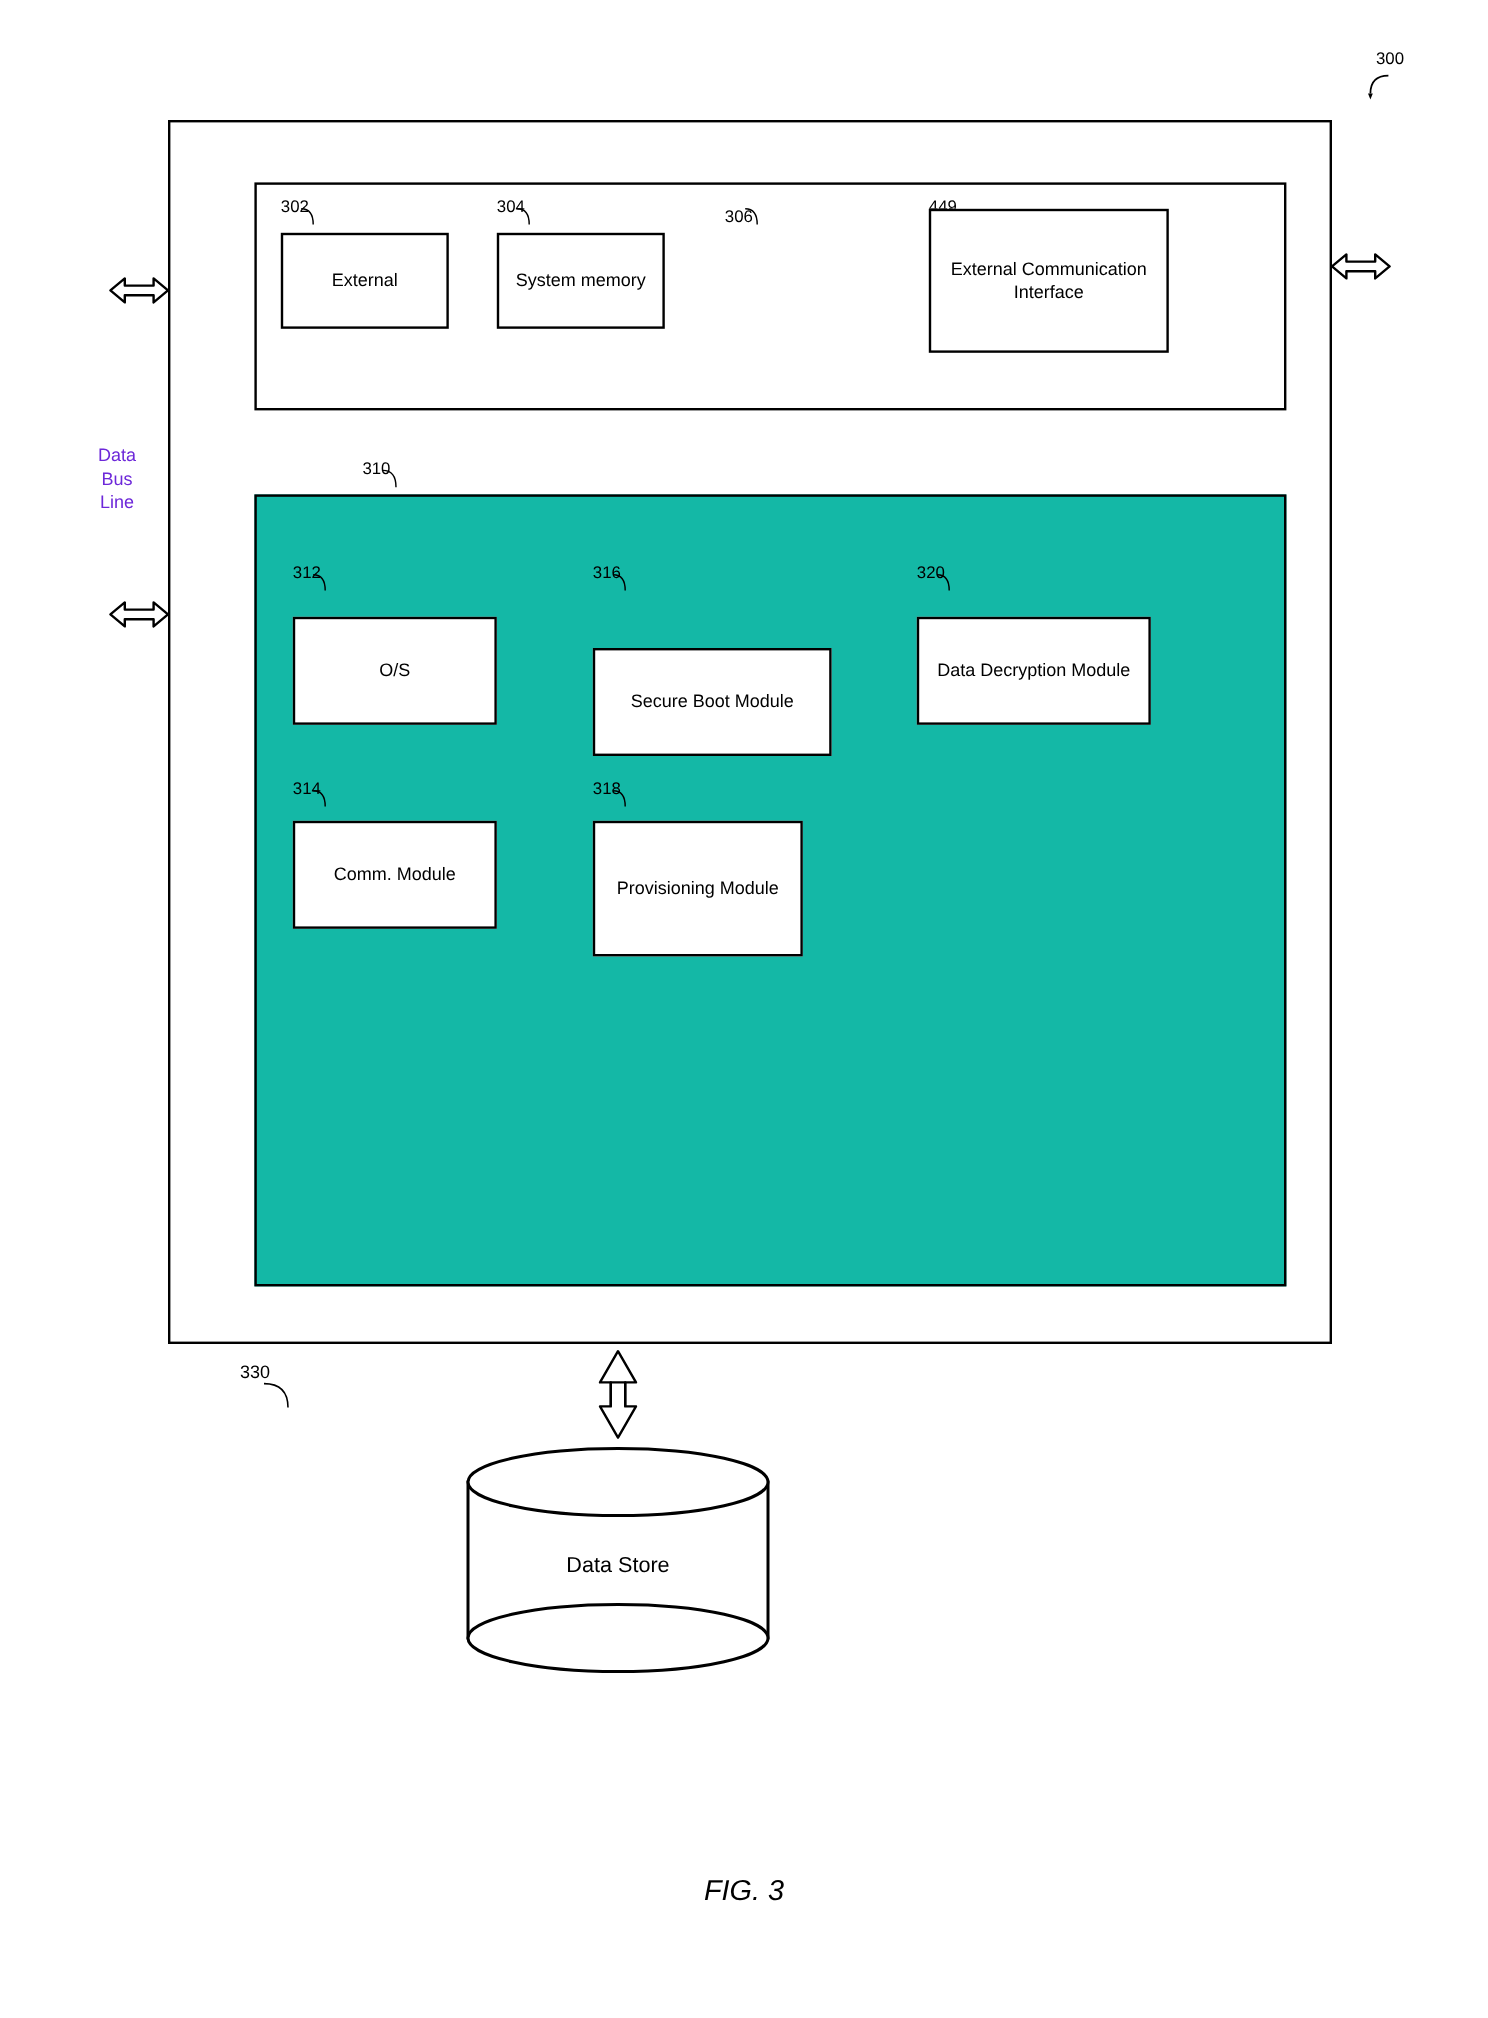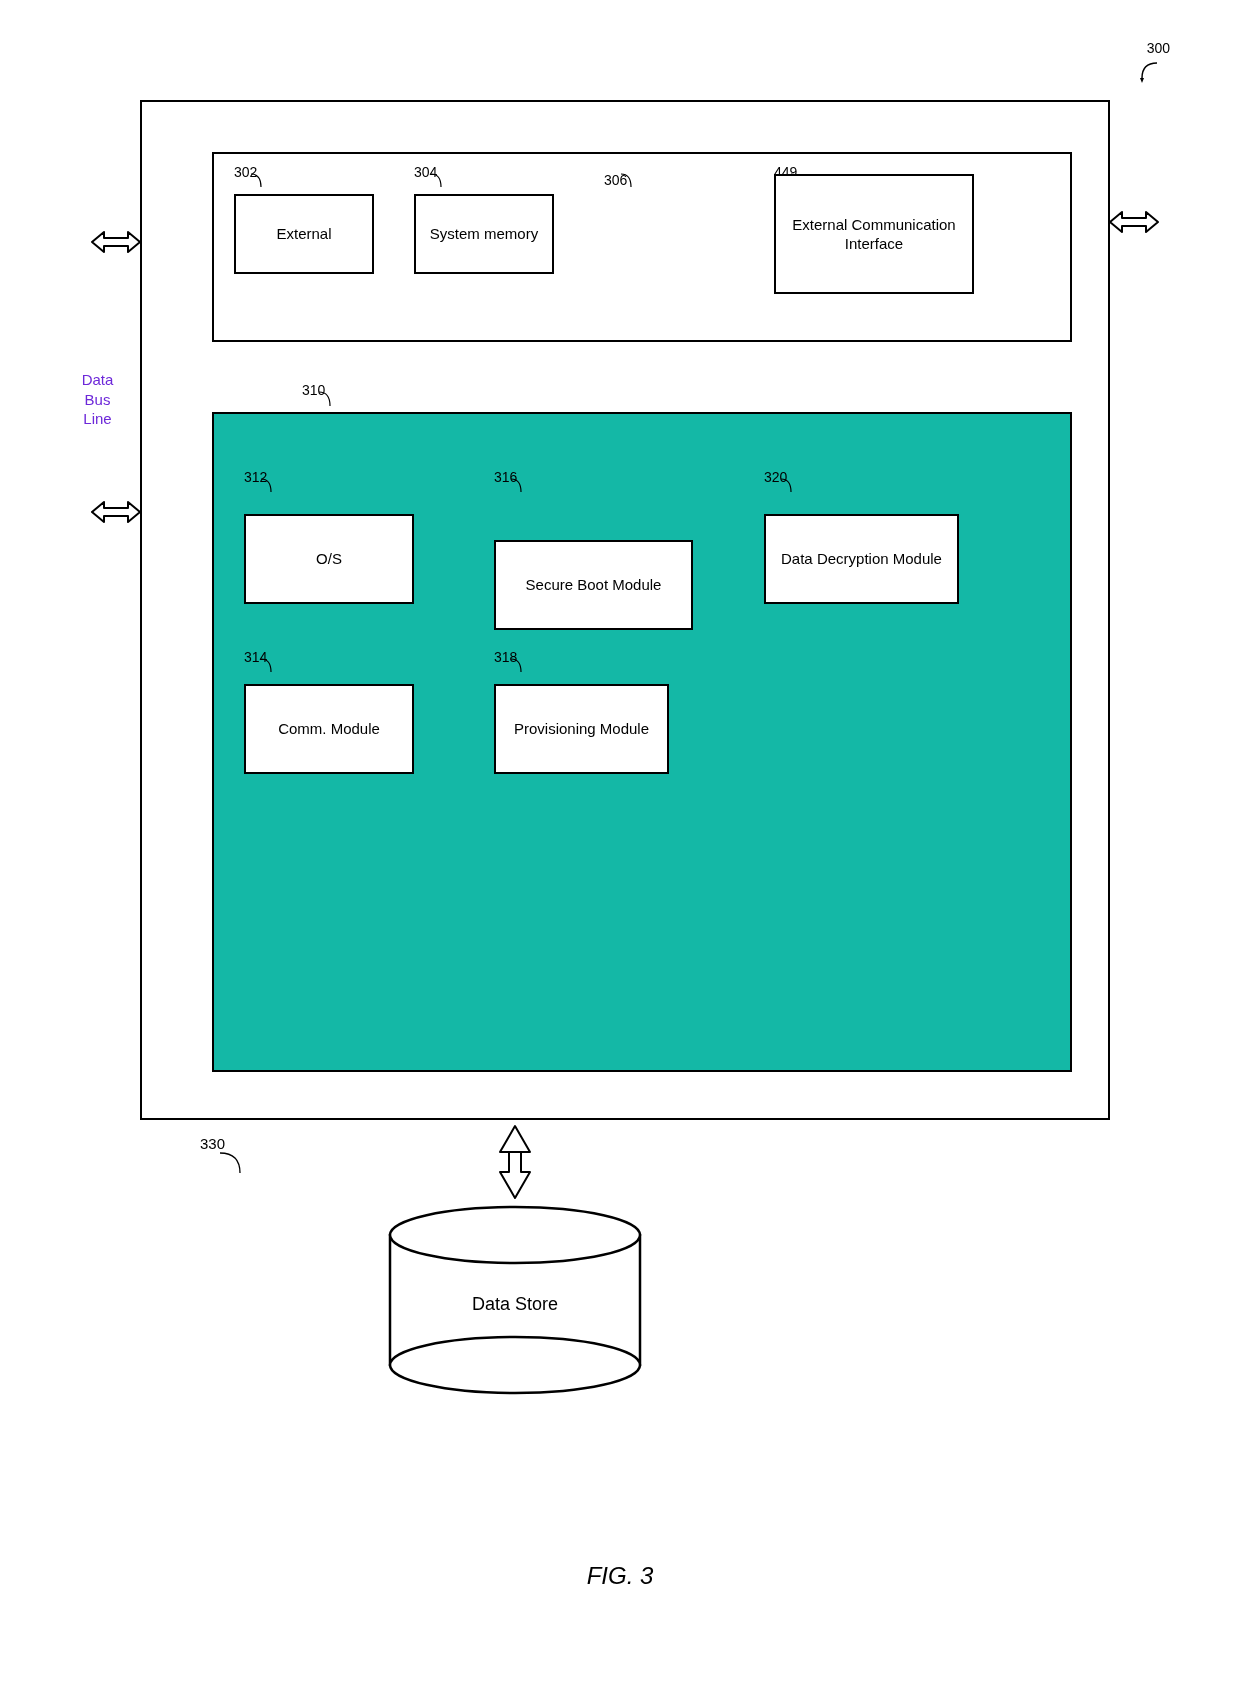--- a/index.html
+++ b/index.html
@@ -137,21 +137,21 @@
       top: 112px;
       left: 280px;
       width: 199px;
       height: 90px;
       margin-top: 14px;
     }
     .provisioning-box {
       top: 270px;
       left: 280px;
       width: 175px;
-      height: 90px;
+      height: 113px;
     }
     .datadecrypt-box {
       top: 100px;
       left: 550px;
       width: 195px;
       height: 90px;
     }
     .datastore-label-330 {
       position: absolute;
       top: 1095px;

